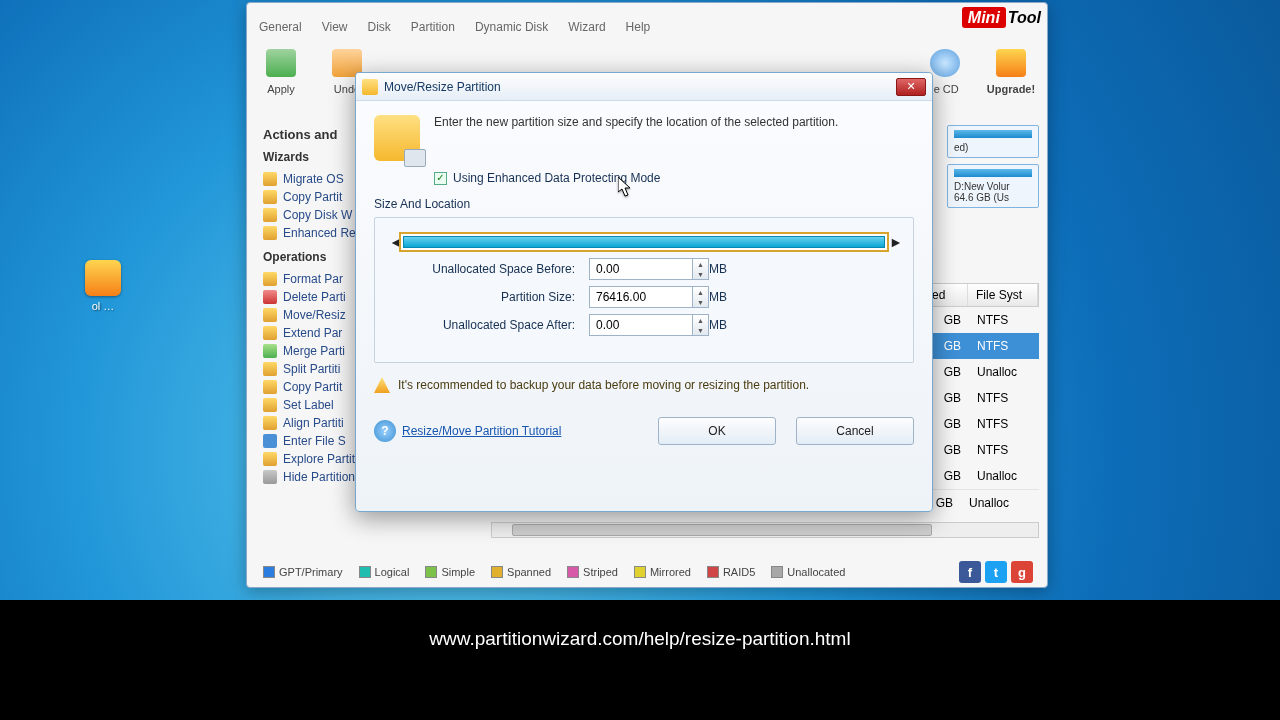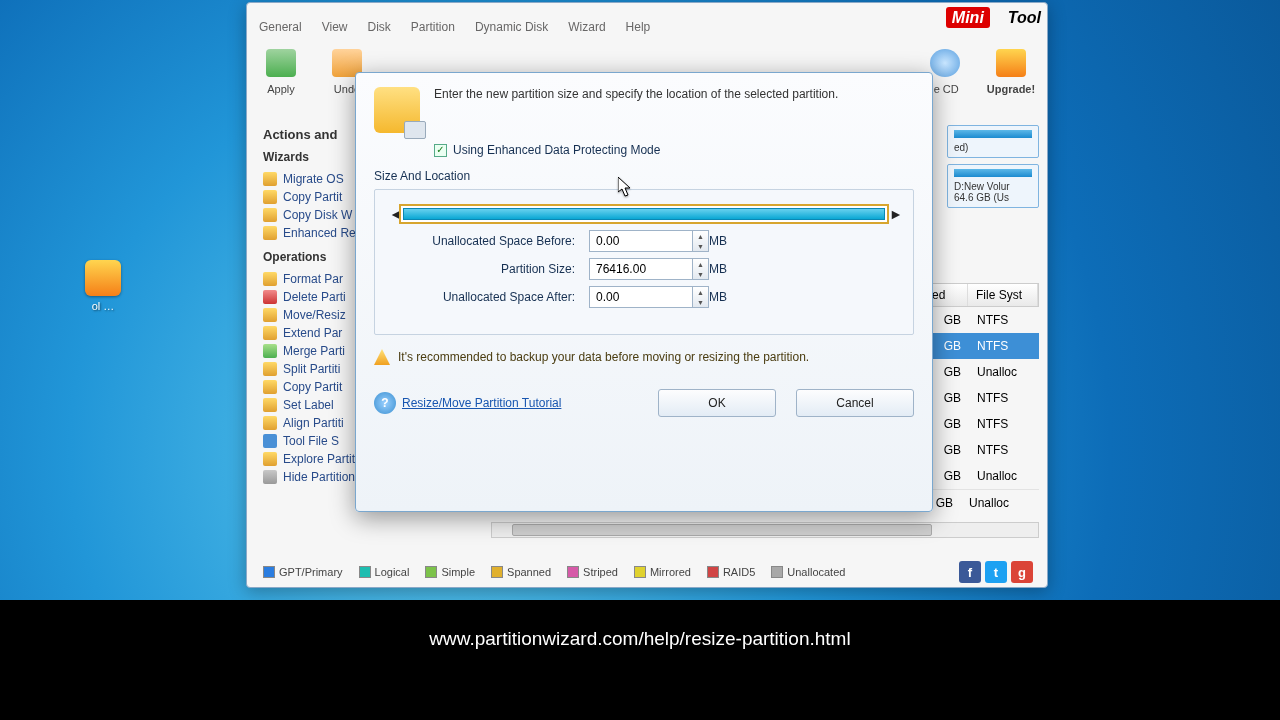--- a/index.html
+++ b/index.html
@@ -4,21 +4,21 @@
 <style>
 * { box-sizing: border-box; margin: 0; padding: 0; font-family: "Segoe UI", Tahoma, sans-serif; }
 body { width: 1280px; height: 720px; background: #000; overflow: hidden; position: relative; }
 .desktop { position: absolute; left: 0; top: 0; width: 1280px; height: 600px; background: radial-gradient(circle at 35% 75%, #5ec9ed 0%, #2196d8 40%, #0d6db8 70%, #0a5a9c 100%); }
 .desktop-icon { position: absolute; left: 78px; top: 260px; width: 50px; text-align: center; color: #fff; font-size: 11px; text-shadow: 1px 1px 2px rgba(0,0,0,.6); }
 .desktop-icon .ico { width: 36px; height: 36px; margin: 0 auto 4px; background: linear-gradient(#ffd54f,#f57f17); border-radius: 6px; box-shadow: 0 1px 3px rgba(0,0,0,.4); }
 .url-bar { position: absolute; left: 0; top: 600px; width: 1280px; height: 120px; background: #000; color: #fff; display: flex; align-items: flex-start; justify-content: center; padding-top: 28px; font-size: 19px; }
 .main-window { position: absolute; left: 246px; top: 2px; width: 802px; height: 586px; background: #f6f6f6; border: 1px solid #8aa9c8; border-radius: 4px; box-shadow: 0 4px 18px rgba(0,0,0,.3); overflow: hidden; }
 .logo { position: absolute; right: 6px; top: 6px; }
 .logo .mini { background:#d00; color:#fff; font-style:italic; font-weight:bold; padding:2px 6px; border-radius:3px; font-size:16px; }
-.logo .tool { color:#000; font-style:italic; font-weight:bold; font-size:16px; padding-left:18px; }
+.logo .tool { color:#000; font-style:italic; font-weight:bold; font-size:16px; padding-left:2px; }
 .menubar { position: absolute; left: 4px; top: 14px; height: 22px; display: flex; gap: 4px; font-size: 12px; color: #686767; }
 .menubar span { padding: 3px 8px; cursor: default; }
 .toolbar { position: absolute; left: 6px; top: 44px; height: 70px; display: flex; gap: 10px; }
 .toolbar .tb { width: 56px; text-align: center; font-size: 11px; color: #444; }
 .toolbar .tb .tic { width: 30px; height: 28px; margin: 2px auto 6px; border-radius: 4px; }
 .tb.apply .tic { background: linear-gradient(#9fd39f,#4caf50); }
 .tb.undo  .tic { background: linear-gradient(#ffd39b,#f0a23a); }
 .disk-map { position: absolute; right: 8px; top: 122px; width: 92px; }
 .disk-card { border:1px solid #7fb4e0; background:#eef5fc; padding:4px 6px; font-size:10px; color:#333; margin-bottom:6px; border-radius:2px;}
 .disk-card .bar { height:8px; background:linear-gradient(#5db8e8,#1c8bd0); margin-bottom:4px;}
@@ -175,21 +175,21 @@
     <div class="item">
         <span class="sic"></span>
         <span>Set Label</span>
       </div>
     <div class="item">
         <span class="sic"></span>
         <span>Align Partiti</span>
       </div>
     <div class="item">
         <span class="sic" style="background:#4a90d6"></span>
-        <span>Tool File S</span>
+        <span>Enter File S</span>
       </div>
     <div class="item">
         <span class="sic"></span>
         <span>Explore Partition</span>
       </div>
     <div class="item gray">
         <span class="sic"></span>
         <span>Hide Partition</span>
       </div>
   </div>
@@ -254,20 +254,25 @@
       </span>
     <div class="social">
       <span style="background:#3b5998">f</span>
       <span style="background:#1da1f2">t</span>
       <span style="background:#db4437">g</span>
     </div>
   </div>
 </div>
 
 <div class="dialog">
+  <div class="titlebar">
+    <span class="dic"></span>
+    <span class="dtitle">Move/Resize Partition</span>
+    <span class="close">✕</span>
+  </div>
   <div class="body">
     <div class="intro">
       <div class="bigic"></div>
       <div>Enter the new partition size and specify the location of the selected partition.</div>
     </div>
     <div class="chk">
       <span class="box">✓</span>
       <span>Using Enhanced Data Protecting Mode</span>
     </div>
     <div class="fieldset-label">Size And Location</div>

